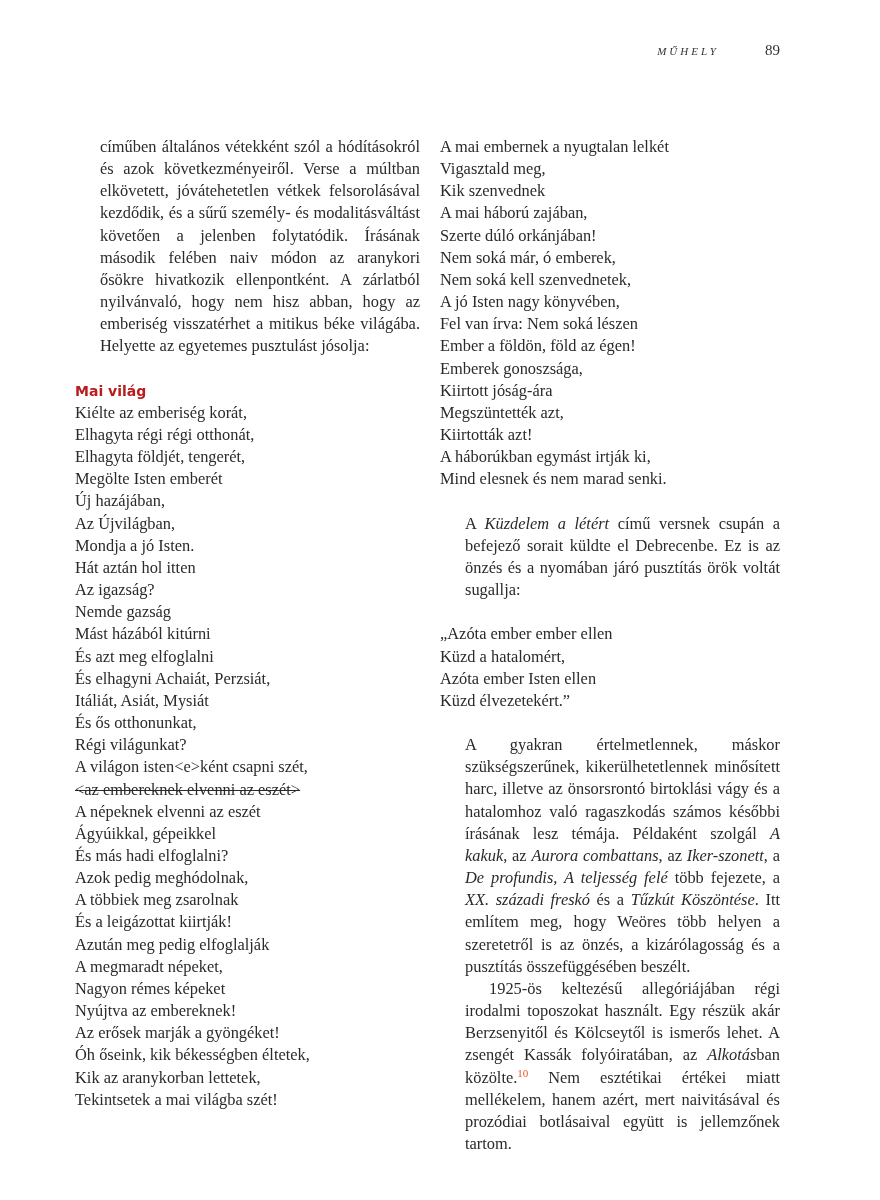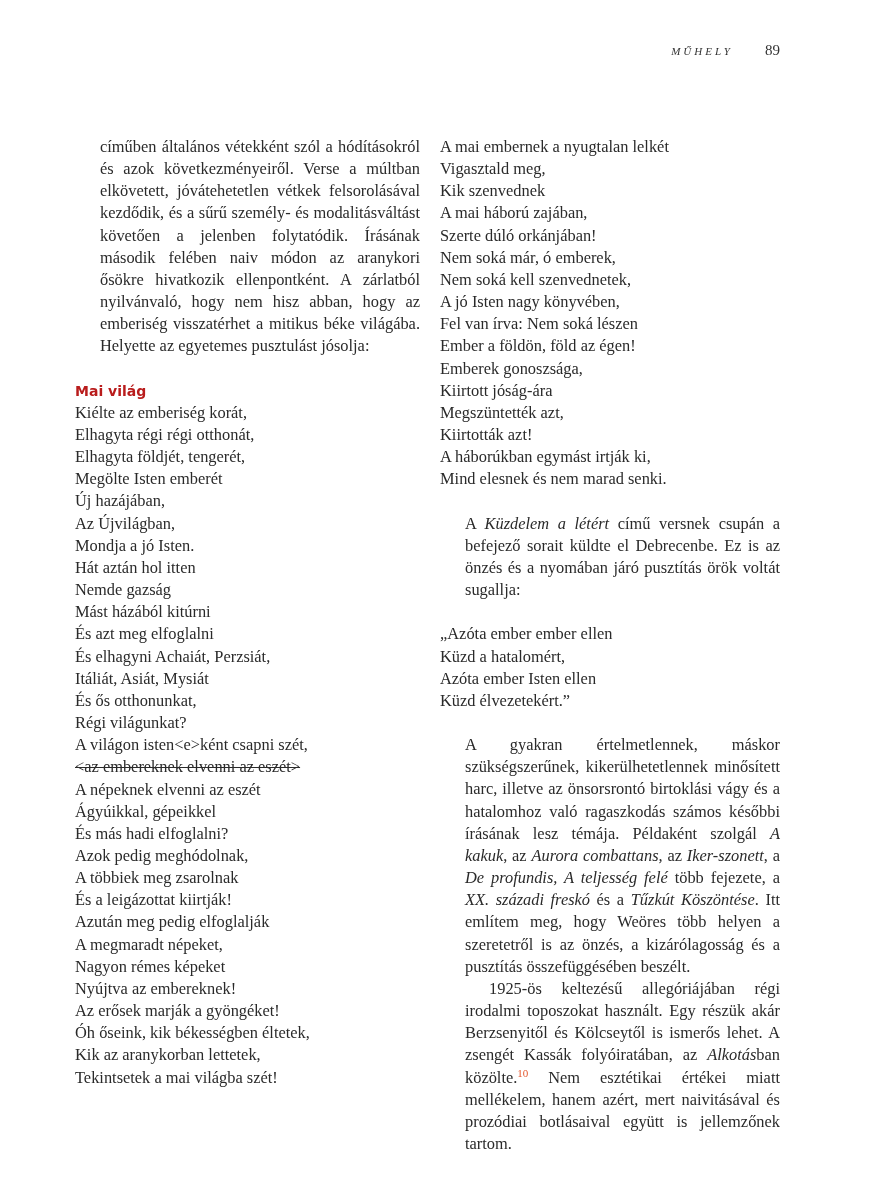--- a/index.html
+++ b/index.html
@@ -3,21 +3,21 @@
   <meta charset="utf-8">
   <style>
     html, body { margin: 0; padding: 0; background: #ffffff; }
     body {
       width: 880px; height: 1200px; position: relative; overflow: hidden;
       font-family: "Liberation Serif", "DejaVu Serif", serif;
       color: #2a2a2a;
     }
     .header {
       position: absolute; top: 42px; right: 100px;
-      display: flex; align-items: baseline; gap: 4px;
+      display: flex; align-items: baseline; gap: 18px;
       font-size: 14px; color: #333;
     }
     .header .section {
       font-style: italic; letter-spacing: 3px; font-size: 11px; font-weight: normal;
     }
     .header .pageno { font-size: 15px; margin-left: 28px; }
     .col {
       position: absolute; top: 136px;
       font-size: 16.4px; line-height: 22.15px;
     }
@@ -50,20 +50,21 @@
   <div class="poem-title">Mai világ</div>
   <div class="verse" id="poem-left">
       <div>Kiélte az emberiség korát,</div>
       <div>Elhagyta régi régi otthonát,</div>
       <div>Elhagyta földjét, tengerét,</div>
       <div>Megölte Isten emberét</div>
       <div>Új hazájában,</div>
       <div>Az Újvilágban,</div>
       <div>Mondja a jó Isten.</div>
       <div>Hát aztán hol itten</div>
+      <div>Az igazság?</div>
       <div>Nemde gazság</div>
       <div>Mást házából kitúrni</div>
       <div>És azt meg elfoglalni</div>
       <div>És elhagyni Achaiát, Perzsiát,</div>
       <div>Itáliát, Asiát, Mysiát</div>
       <div>És ős otthonunkat,</div>
       <div>Régi világunkat?</div>
       <div>A világon isten&lt;e&gt;ként csapni szét,</div>
       <div class="strike">&lt;az embereknek elvenni az eszét&gt;</div>
       <div>A népeknek elvenni az eszét</div>

